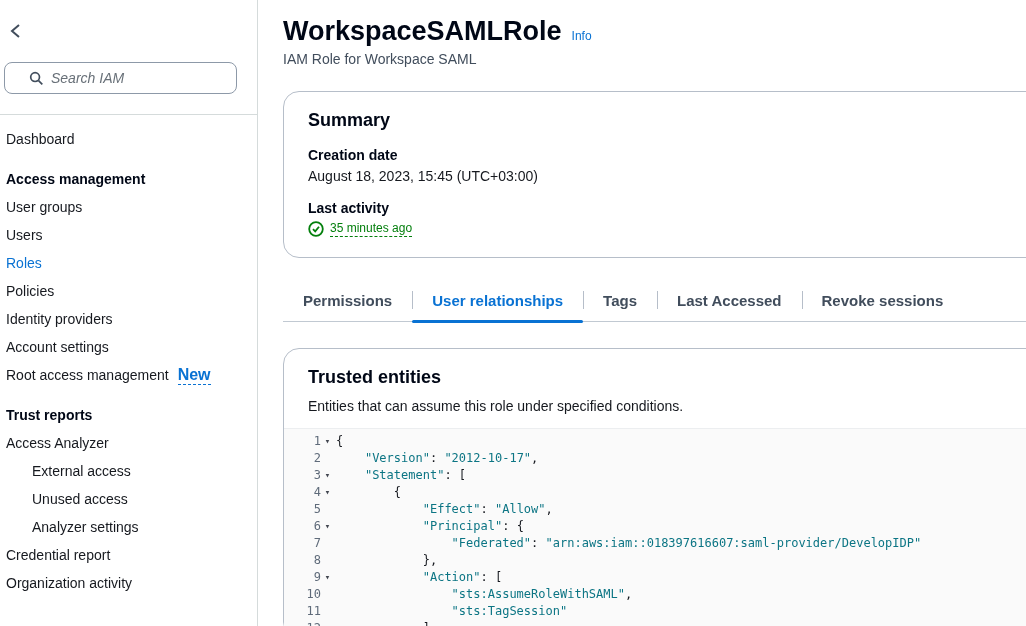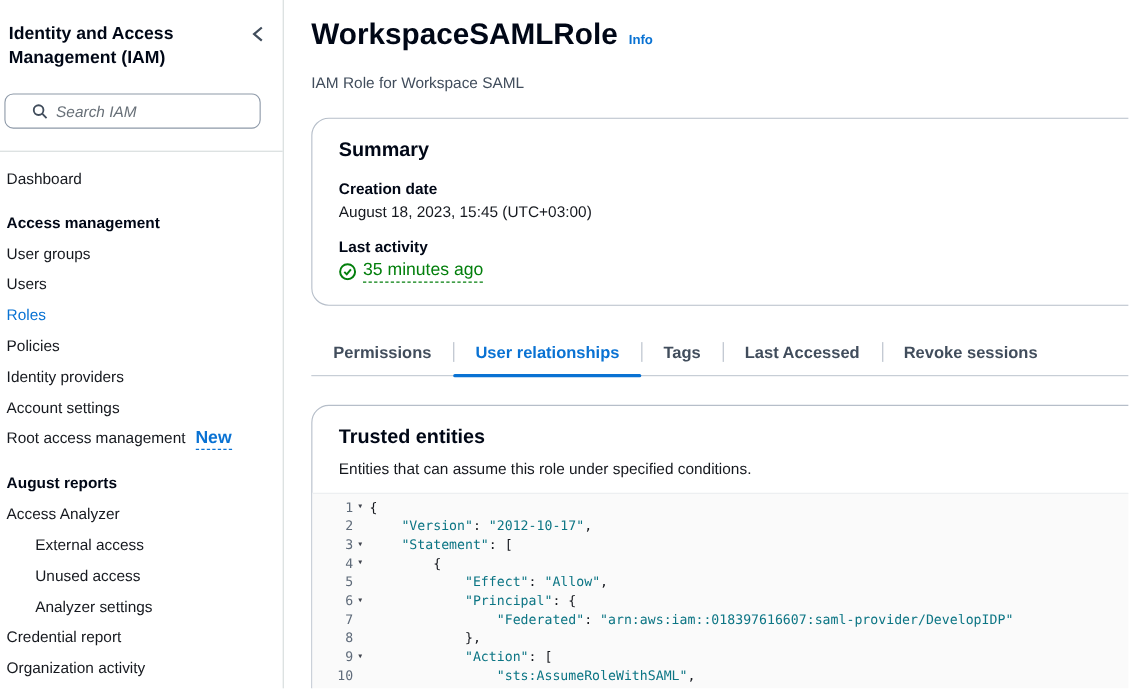--- a/index.html
+++ b/index.html
@@ -24,30 +24,30 @@
   .nav-item.header { font-weight:700; color:#000716; margin-top:12px; }
   .nav-item.sublink { padding-left:28px; cursor:pointer; }
   .nav-item.active span:first-child { color:#0972d3; }
   .badge { color:#0972d3; font-size:16px; font-weight:700; margin-left:9px;
            border-bottom:1px dashed #0972d3; padding-bottom:1px; }
 
   
   .main { flex:1; padding:16px 0 0 25px; overflow:hidden; }
   .page-header-row { display:flex; align-items:baseline; gap:10px; }
   .page-title { font-size:27px; font-weight:700; color:#000716; }
-  .info-link { font-size:12px; font-weight:700; color:#0972d3; cursor:pointer; text-decoration:none; }
-  .page-subtitle { font-size:14px; color:#414d5c; margin-top:20px; }
+  .info-link { font-size:12px; font-weight:400; color:#0972d3; cursor:pointer; text-decoration:none; }
+  .page-subtitle { font-size:14px; color:#414d5c; margin-top:4px; }
 
   .card { width:800px; border:1px solid #b6bec9; border-radius:16px; background:#fff; padding:18px 24px 20px; }
   .summary-card { margin-top:24px; }
   .card h2 { font-size:18px; font-weight:700; color:#000716; }
   .field-label { font-size:14px; font-weight:700; color:#000716; margin-top:16px; }
   .field-value { font-size:14px; color:#16191f; margin-top:5px; }
   .activity-value { display:flex; align-items:center; gap:6px; margin-top:5px; }
-  .activity-text { font-size:16px; color:#037f0c; border-bottom:1px dashed #037f0c; padding-bottom:1px; }
+  .activity-text { font-size:12px; color:#037f0c; border-bottom:1px dashed #037f0c; padding-bottom:1px; }
 
   
   .tabs { margin-top:28px; display:flex; width:800px; border-bottom:1px solid #c1c9d2; }
   .tab { position:relative; background:none; border:none; font-family:"Liberation Sans", sans-serif;
          font-size:15px; font-weight:700; color:#414d5c; padding:6px 20px 12px; cursor:pointer; }
   .tab + .tab::before { content:""; position:absolute; left:0; top:5px; width:1px; height:18px; background:#b6bec9; }
   .tab.active { color:#0972d3; }
   .tab.active::after { content:""; position:absolute; left:0; right:0; bottom:-2px; height:3px;
                        background:#0972d3; border-radius:2px; }
 
@@ -67,21 +67,20 @@
   
   svg { display:block; }
 </style>
 </head>
 <body>
 
 <div class="app">
 
   <aside class="sidebar">
     <div class="sidebar-head">
-      <div class="sidebar-title">Identity and Access Management (IAM)</div>
       <span class="collapse-btn">
         <svg width="16" height="18" viewBox="0 0 16 18">
             <polyline points="11,3 4,9 11,15" fill="none" stroke="#414d5c" stroke-width="2"></polyline>
           </svg>
       </span>
     </div>
     <div class="searchbox">
       <span>
         <svg width="15" height="15" viewBox="0 0 16 16">
             <circle cx="6.5" cy="6.5" r="4.7" fill="none" stroke="#414d5c" stroke-width="1.8"></circle>
@@ -94,21 +93,21 @@
     <nav id="sidebar-nav">
         <div class="nav-item link"><span>Dashboard</span></div>
         <div class="nav-item header"><span>Access management</span></div>
         <div class="nav-item link"><span>User groups</span></div>
         <div class="nav-item link"><span>Users</span></div>
         <div class="nav-item link active"><span>Roles</span></div>
         <div class="nav-item link"><span>Policies</span></div>
         <div class="nav-item link"><span>Identity providers</span></div>
         <div class="nav-item link"><span>Account settings</span></div>
         <div class="nav-item link"><span>Root access management</span><span class="badge">New</span></div>
-        <div class="nav-item header"><span>August reports</span></div>
+        <div class="nav-item header"><span>Trust reports</span></div>
         <div class="nav-item link"><span>Access Analyzer</span></div>
         <div class="nav-item sublink"><span>External access</span></div>
         <div class="nav-item sublink"><span>Unused access</span></div>
         <div class="nav-item sublink"><span>Analyzer settings</span></div>
         <div class="nav-item link"><span>Credential report</span></div>
         <div class="nav-item link"><span>Organization activity</span></div>
       </nav>
   </aside>
 
   <main class="main">

